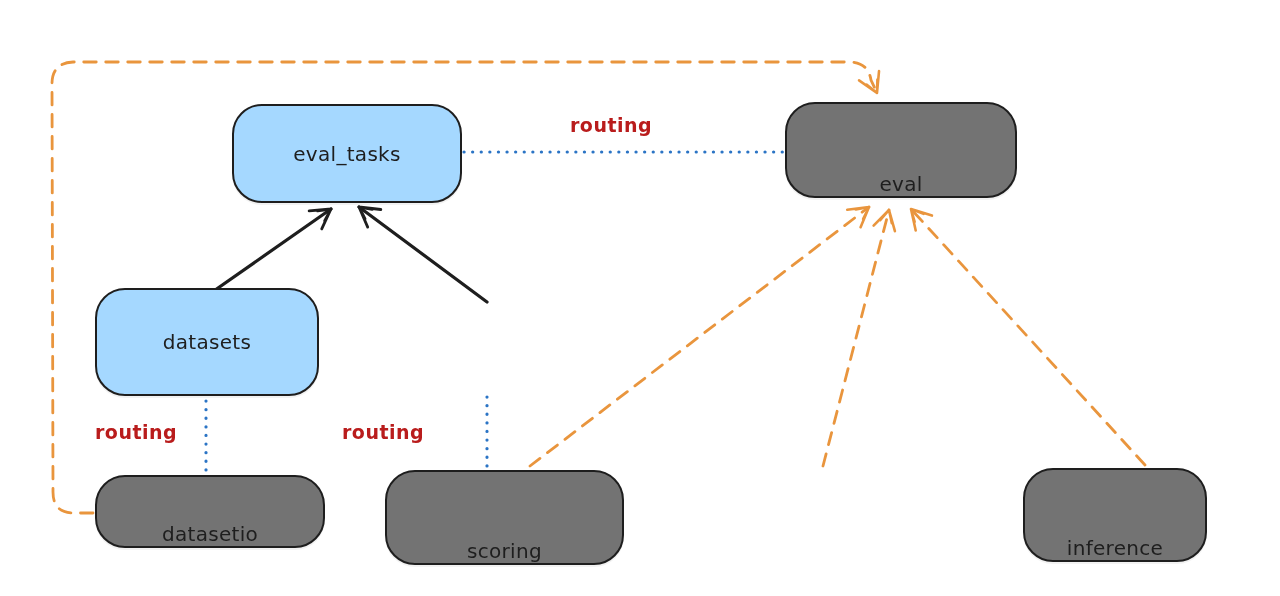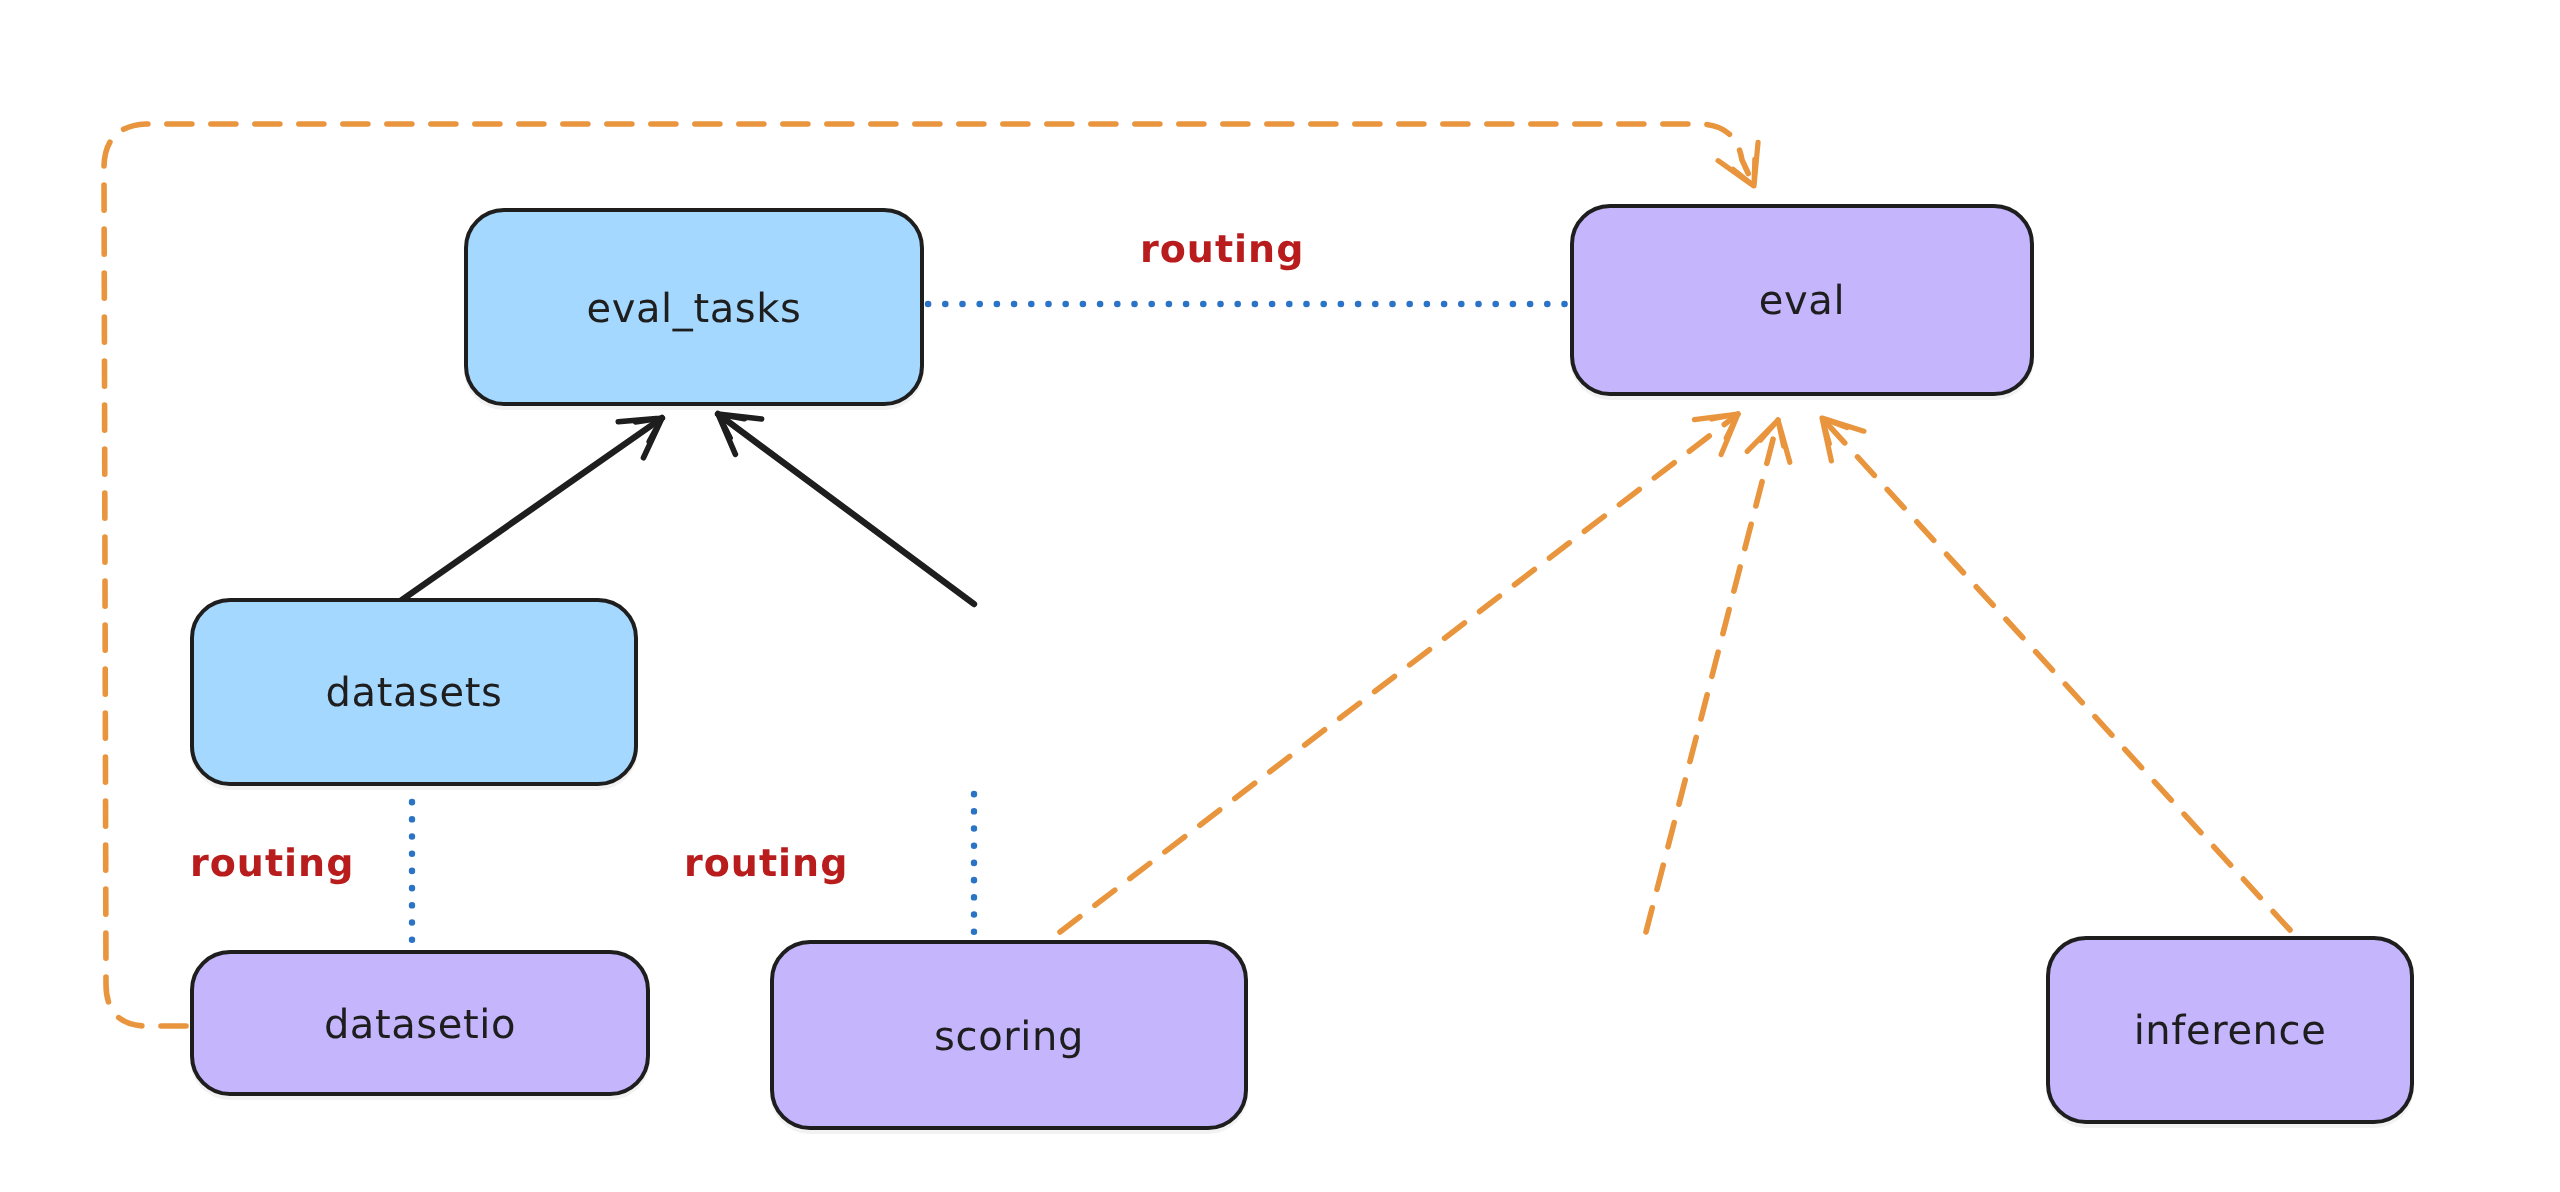--- a/index.html
+++ b/index.html
@@ -8,29 +8,29 @@
     width:1280px;height:596px;
     background:#ffffff;
     font-family:"DejaVu Sans","Liberation Sans",sans-serif;
     overflow:hidden;
   }
   .wires{position:absolute;left:0;top:0;width:1280px;height:596px;}
   .node{
     position:absolute;
     box-sizing:border-box;
     border:2.6px solid #1e1e1e;
-    border-radius:20px;
+    border-radius:30px;
     display:flex;align-items:center;justify-content:center;
     font-size:20px;
     color:#1e1e1e;
     letter-spacing:0.3px;
     box-shadow:0 2px 0 rgba(30,30,30,0.06);
   }
   .node.blue{background:#a5d8ff;}
-  .node.green{background:#c4b5fd;}
+  .node.green{background:#737373;align-items:flex-end;}
   .edge-label{
     position:absolute;
     color:#b91c1c;
     font-size:19px;
     font-weight:bold;
     letter-spacing:0.5px;
     width:100px;
   }
 </style>
 </head>
@@ -62,21 +62,21 @@
   </svg>
 
   <div class="node blue" style="left:232px;top:104px;width:230px;height:99px">
     <span>eval_tasks</span>
   </div>
 
   <div class="node green" style="left:785px;top:102px;width:232px;height:96px">
     <span>eval</span>
   </div>
 
-  <div class="node blue" style="left:95px;top:299px;width:224px;height:94px">
+  <div class="node blue" style="left:95px;top:288px;width:224px;height:108px">
     <span>datasets</span>
   </div>
 
 
   <div class="node green" style="left:95px;top:475px;width:230px;height:73px">
     <span>datasetio</span>
   </div>
 
   <div class="node green" style="left:385px;top:470px;width:239px;height:95px">
     <span>scoring</span>

